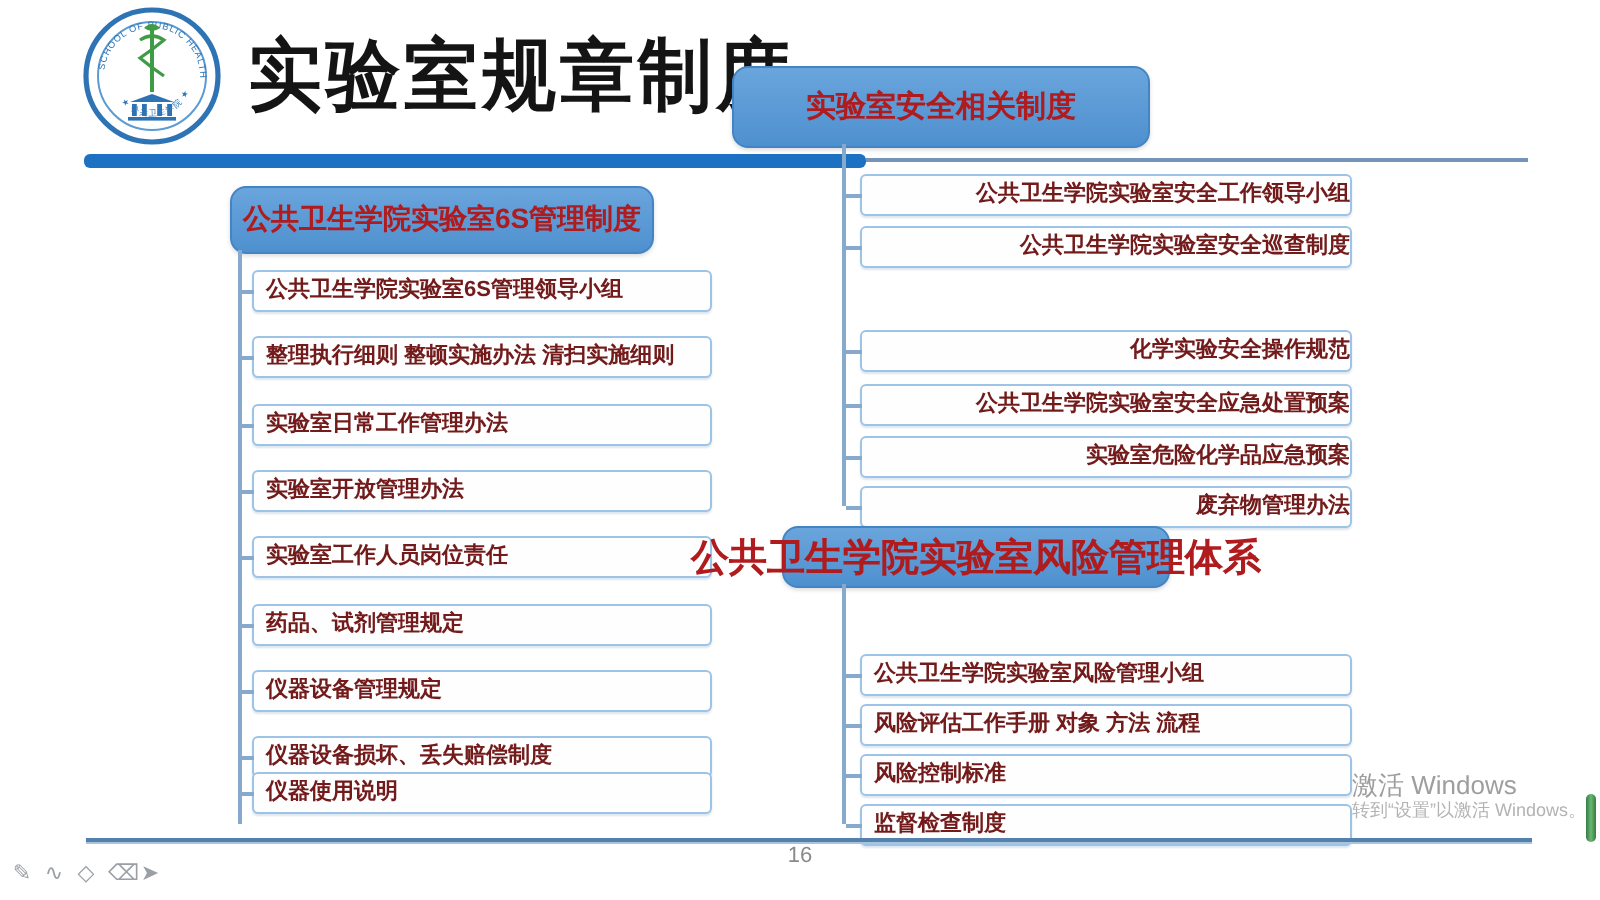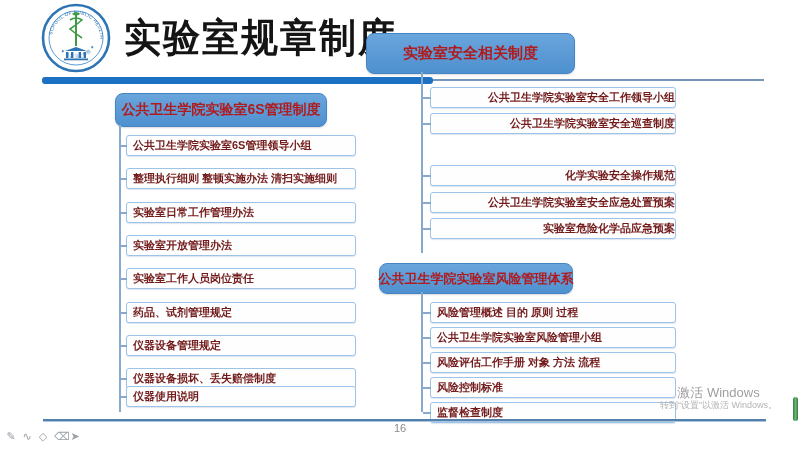--- a/index.html
+++ b/index.html
@@ -46,33 +46,33 @@
   }
   .g-left{left:113px;top:93px;width:250px;height:330px;}
   .g-left .group-header{left:2px;top:0;width:210px;height:32px;font-size:14px;}
   .g-left .vline{left:6px;top:32px;height:287px;}
   .g-left .item{left:13px;width:222px;font-size:11px;}
   .g-rt{left:365px;top:33px;width:315px;height:240px;text-align:right;}
   .g-rt .group-header{left:1px;top:0;width:207px;height:39px;font-size:15px;}
   .g-rt .vline{left:56px;top:39px;height:181px;}
   .g-rt .item{left:65px;width:238px;}
   .g-rb{left:375px;top:263px;width:305px;height:160px;}
-  .g-rb .group-header{left:4px;top:0;width:192px;height:29px;font-size:13px;}
+  .g-rb .group-header{left:16px;top:0;width:192px;height:29px;font-size:19px;}
   .g-rb .vline{left:46px;top:29px;height:120px;}
   .g-rb .item{left:55px;width:238px;}
   
   .bottom-line{
     position:absolute;left:43px;top:419px;width:723px;height:2px;
     background:#5480ae;border-bottom:1px solid #a9c4dd;
   }
   .page-number{
     position:absolute;left:378px;top:422px;width:44px;text-align:center;
     font-size:11px;color:#8a8a8a;
   }
-  .watermark{position:absolute;left:660px;top:385px;color:#9e9e9e;text-align:center;}
+  .watermark{position:absolute;left:676px;top:385px;color:#9e9e9e;}
   .watermark .wm1{font-size:13px;line-height:15px;}
   .watermark .wm2{font-size:9px;line-height:11px;color:#b3b3b3;}
   .tool-icons{
     position:absolute;left:6px;top:430px;display:flex;gap:6px;
     color:#9aa0a6;font-size:11px;
   }
   .tool-icons span{display:inline-block;width:10px;text-align:center;cursor:default;}
   .green-bar{
     position:absolute;left:793px;top:397px;width:5px;height:24px;
     background:linear-gradient(90deg,#377a43,#68b873,#377a43);
@@ -133,26 +133,26 @@
   </section>
 
   <section class="group g-rt">
     <div class="group-header">实验室安全相关制度</div>
     <div class="vline"></div>
     <div class="item" style="top:54px">公共卫生学院实验室安全工作领导小组</div>
     <div class="item" style="top:80px">公共卫生学院实验室安全巡查制度</div>
     <div class="item" style="top:132px">化学实验安全操作规范</div>
     <div class="item" style="top:159px">公共卫生学院实验室安全应急处置预案</div>
     <div class="item" style="top:185px">实验室危险化学品应急预案</div>
+    <div class="item" style="top:210px">废弃物管理办法</div>
   </section>
 
   <section class="group g-rb">
     <div class="group-header">公共卫生学院实验室风险管理体系</div>
     <div class="vline"></div>
-    <div class="item" style="top:39px">风险管理概述  目的 原则 过程</div>
     <div class="item" style="top:64px">公共卫生学院实验室风险管理小组</div>
     <div class="item" style="top:114px">风险控制标准</div>
     <div class="item" style="top:89px">风险评估工作手册 对象 方法 流程</div>
     <div class="item" style="top:139px">监督检查制度</div>
   </section>
 
   <div class="bottom-line"></div>
   <div class="page-number">16</div>
 
   <div class="watermark">

